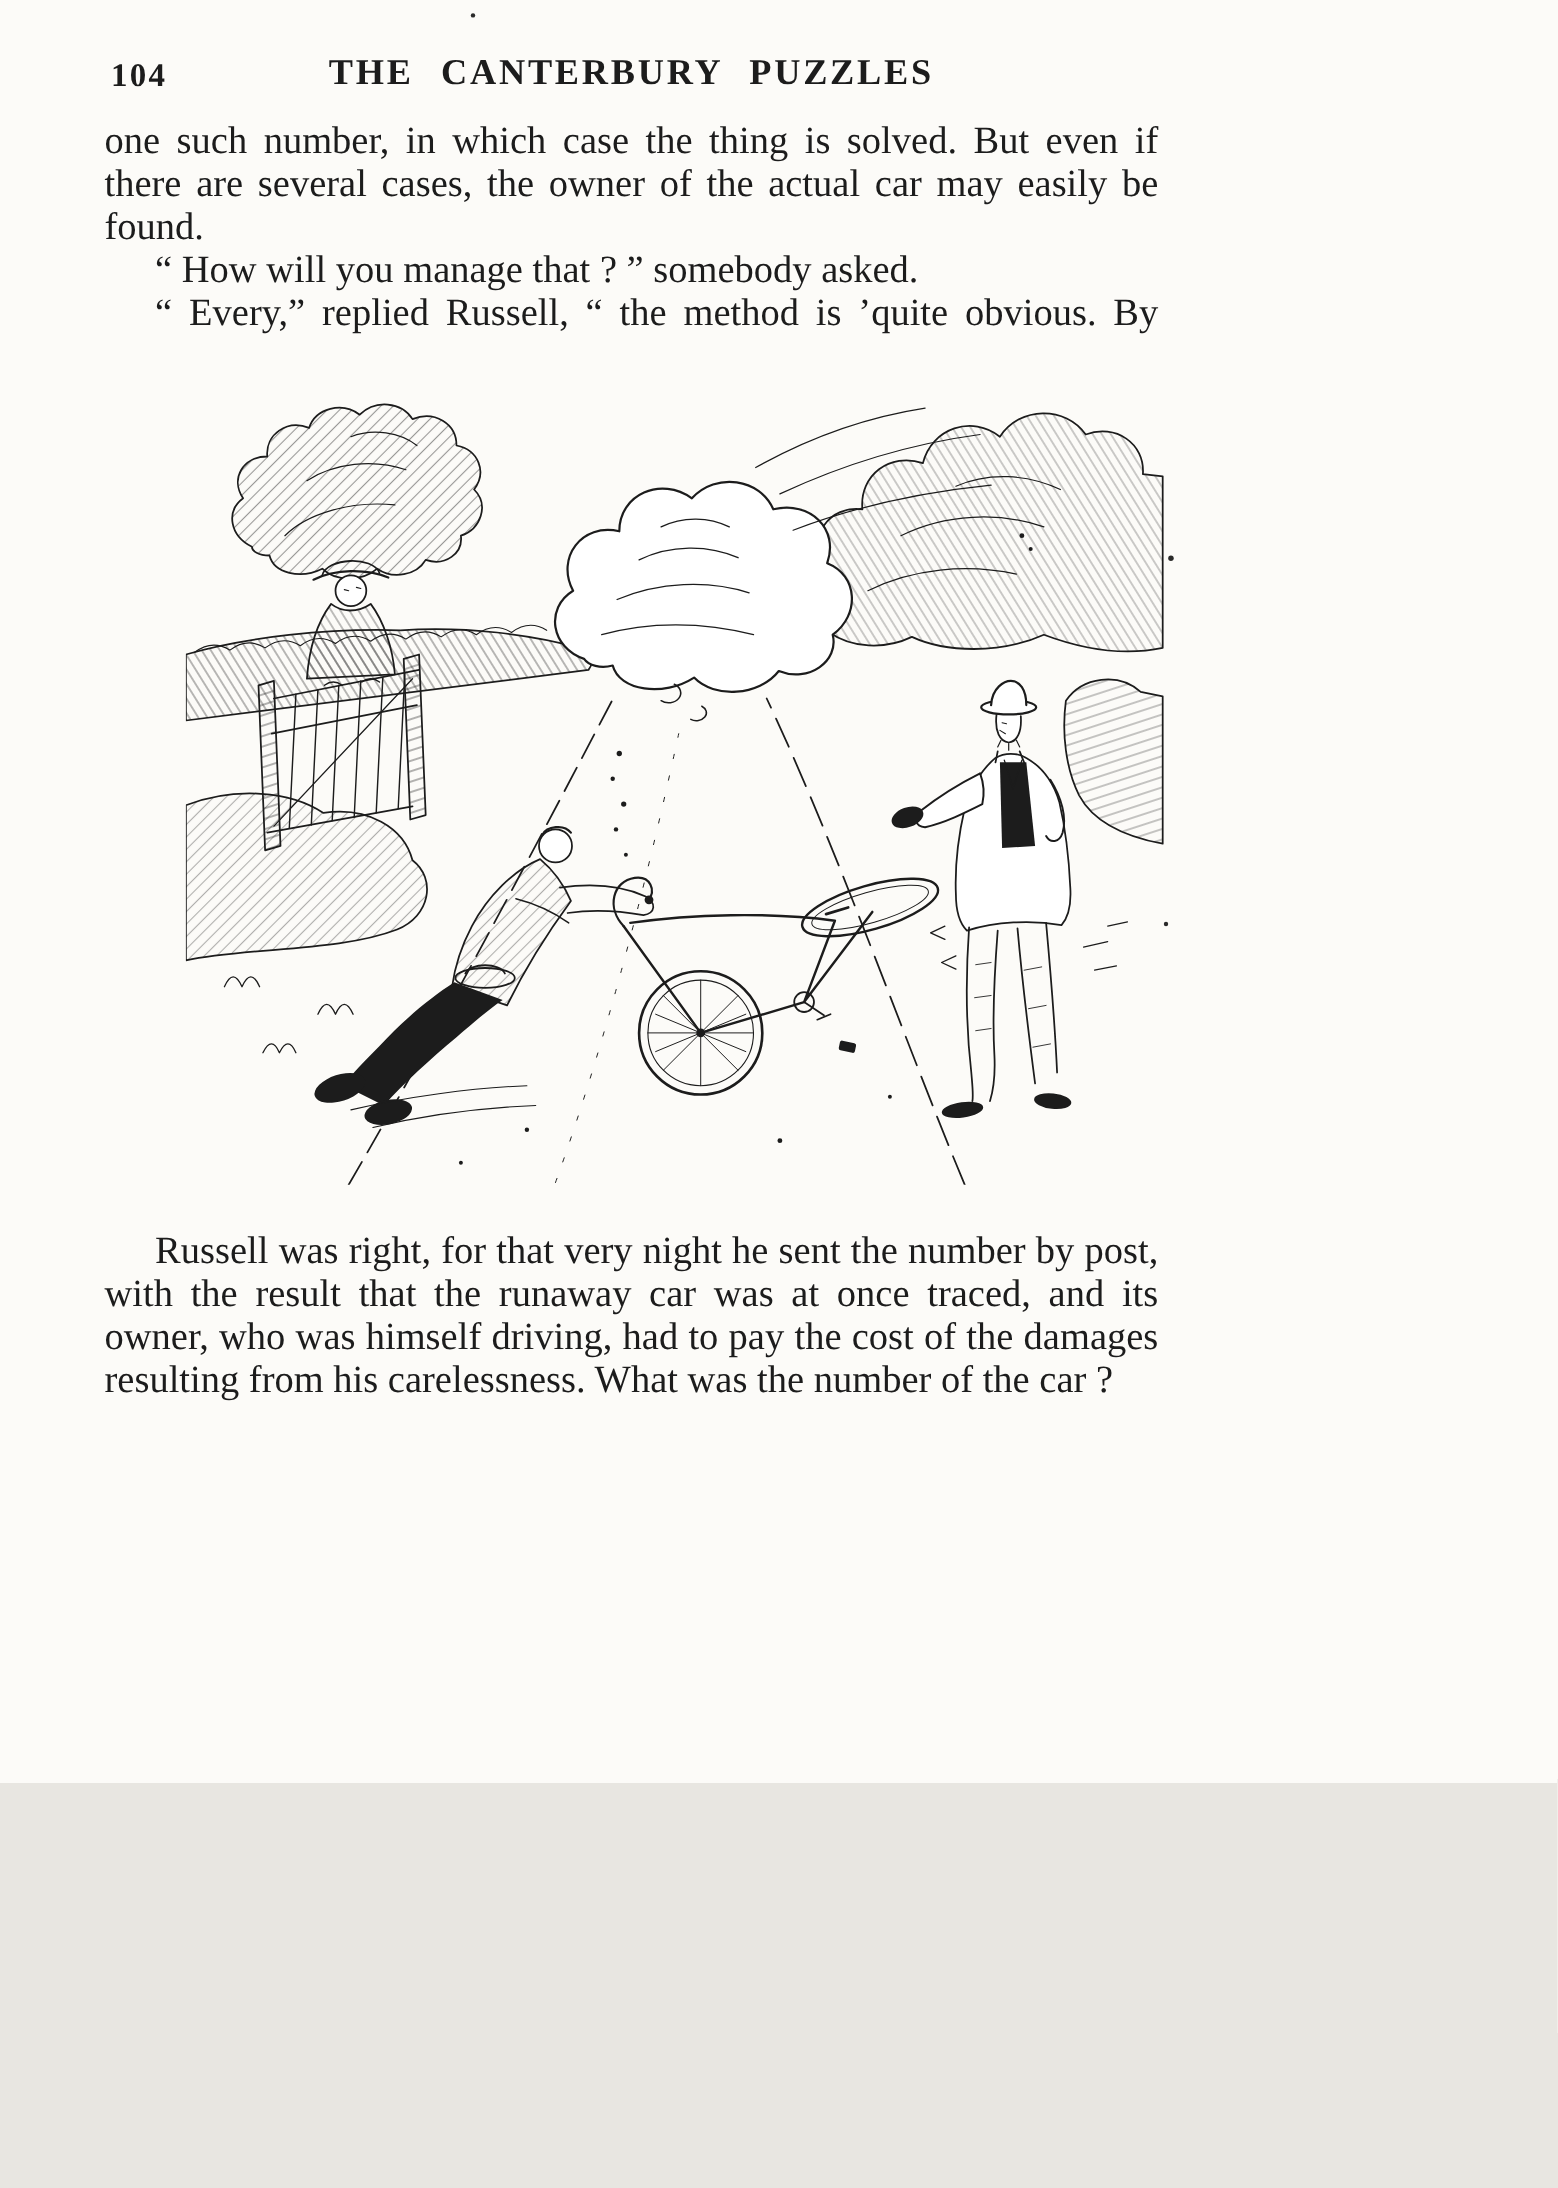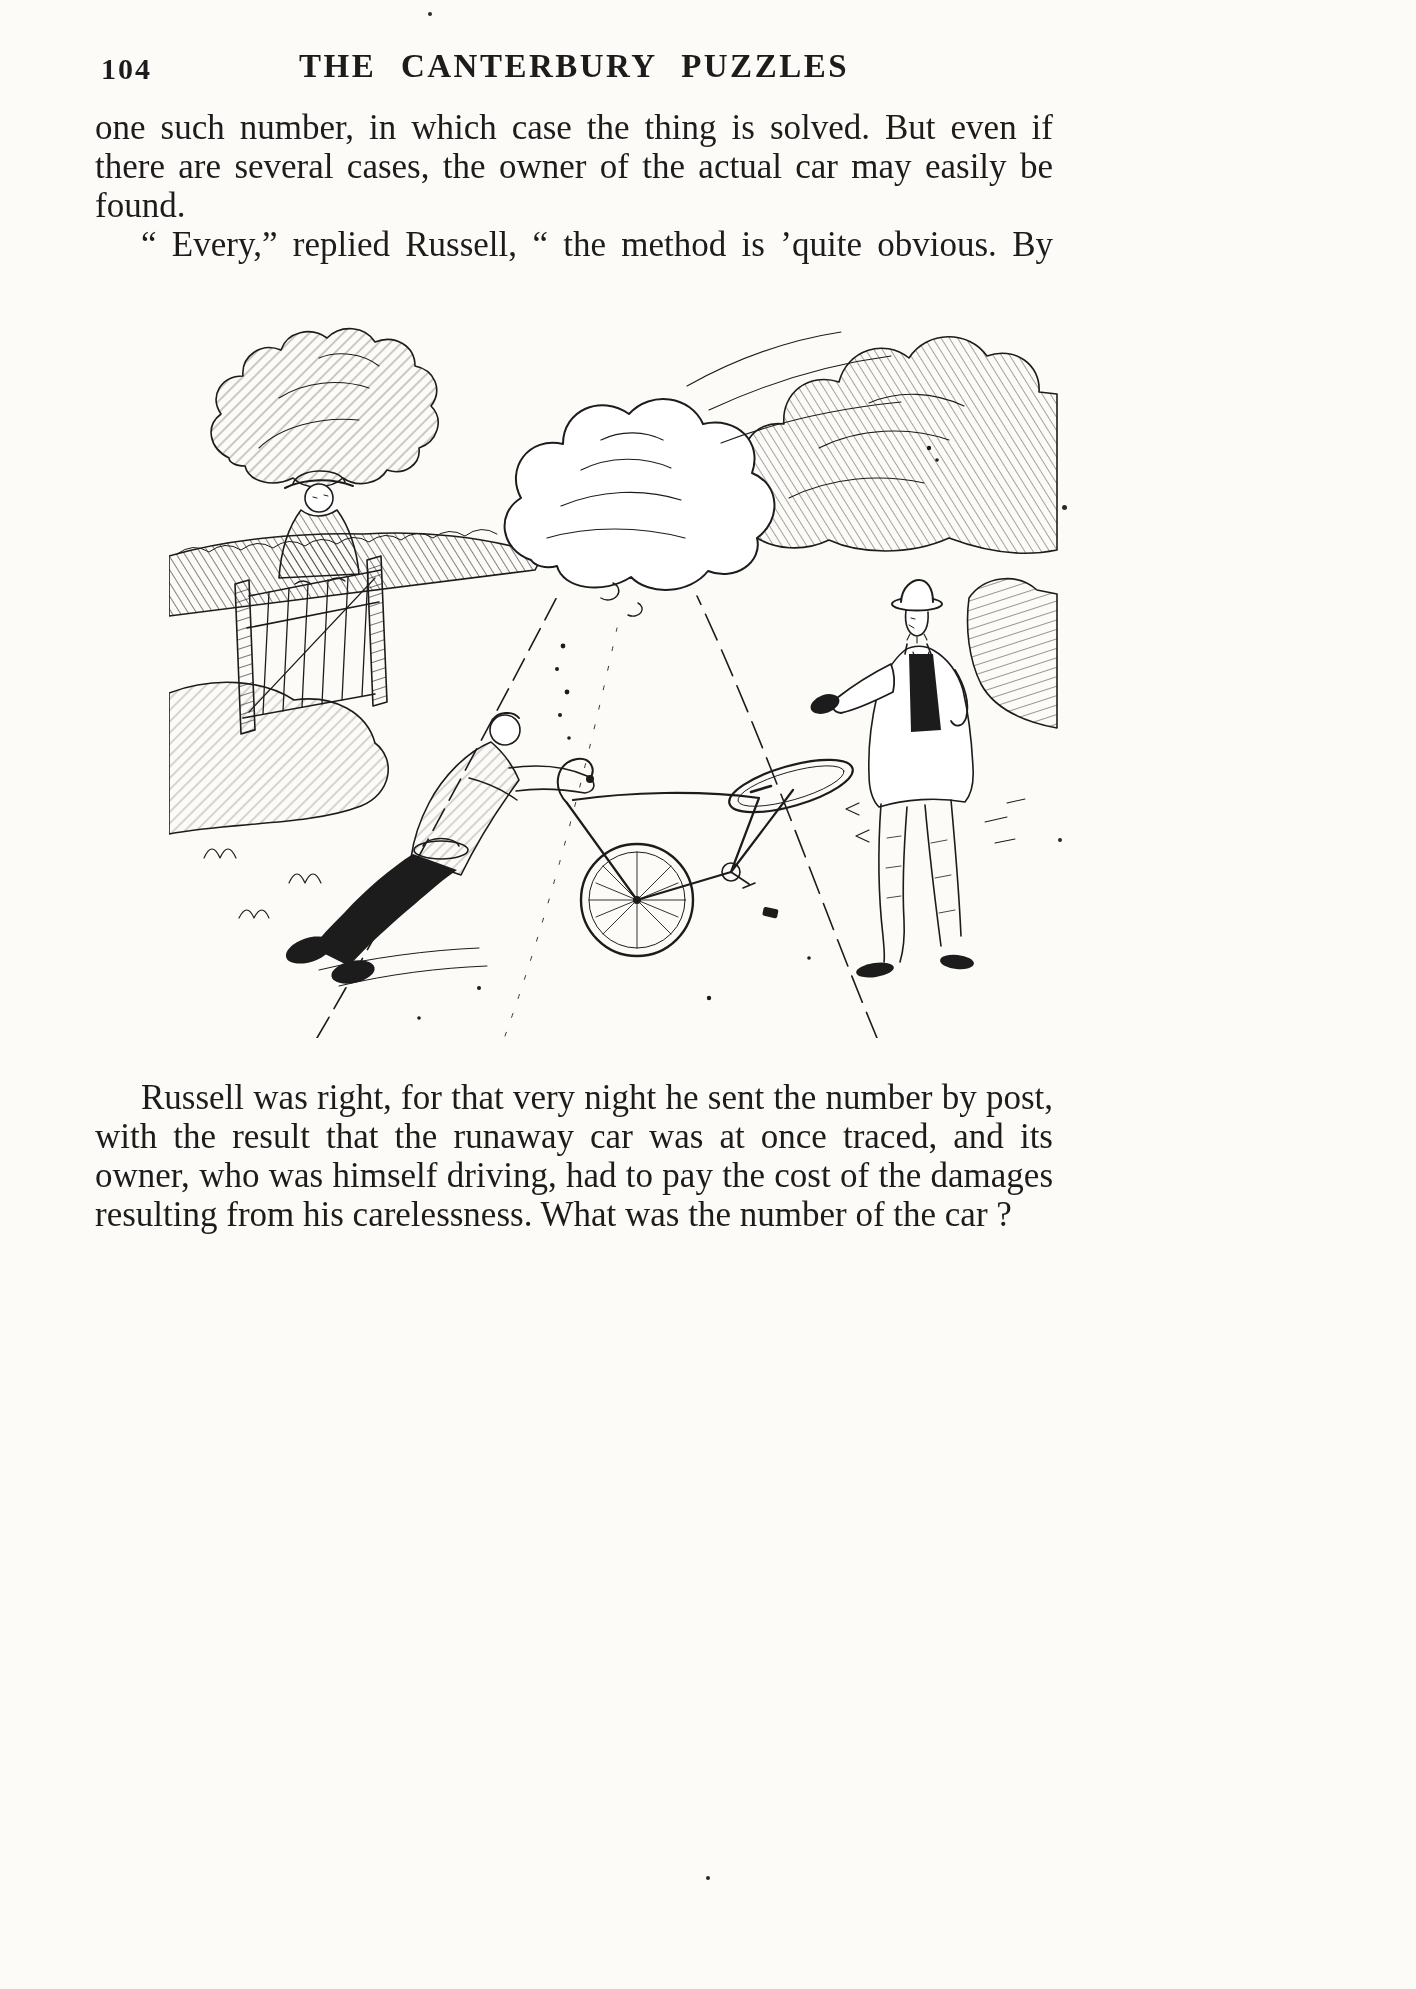--- a/index.html
+++ b/index.html
@@ -1,18 +1,18 @@
 <!DOCTYPE html>
 <html><head>
 <meta charset="utf-8">
 <style>
   * { margin:0; padding:0; box-sizing:border-box; }
   html, body { background:#e8e6e1; }
   .page {
-    width:1416px; height:1989px;
+    width:1416px; height:1621px;
     background:#fcfbf8;
     position:relative; overflow:hidden;
     font-family:"Liberation Serif", serif;
     color:#1c1c1c;
   }
   .content { position:absolute; left:95px; top:44px; width:958px; }
   .header { position:relative; height:48px; margin-bottom:16px; }
   .page-number { position:absolute; left:6px; top:8px; font-size:30px; font-weight:700; letter-spacing:2px; }
   .title { text-align:center; font-size:33px; font-weight:700; letter-spacing:2.5px; word-spacing:14px; padding-top:4px; }
   .para { font-size:35px; line-height:39px; text-align:justify; }
@@ -31,20 +31,21 @@
 
 <div class="page">
   <div class="content">
 
     <div class="header">
       <span class="page-number">104</span>
       <div class="title">THE CANTERBURY PUZZLES</div>
     </div>
 
     <p class="para">one such number, in which case the thing is solved.  But even if there are several cases, the owner of the actual car may easily be found.</p>
+    <p class="para indent">“ How will you manage that ? ” somebody asked.</p>
     <p class="para indent fill-last">“ Every,” replied Russell, “ the method is ’quite obvious.  By</p>
 
     <figure class="figure" aria-label="Pen-and-ink illustration: a cyclist lies fallen beside his bicycle at the edge of a country road while a man holding his cap stands talking to him; a woman watches from behind a wooden gate in the hedge; a cloud of dust from the runaway motor-car disappears up the road between trees.">
       <svg viewBox="0 0 890 740" width="890" height="740" xmlns="http://www.w3.org/2000/svg">
         <defs>
           <pattern id="hatchA" width="8" height="8" patternUnits="userSpaceOnUse" patternTransform="rotate(45)">
             <line x1="4" y1="0" x2="4" y2="8" stroke="#1c1c1c" stroke-width="1"></line>
           </pattern>
           <pattern id="hatchB" width="7" height="7" patternUnits="userSpaceOnUse" patternTransform="rotate(-32)">
             <line x1="3.5" y1="0" x2="3.5" y2="7" stroke="#1c1c1c" stroke-width="1"></line>

